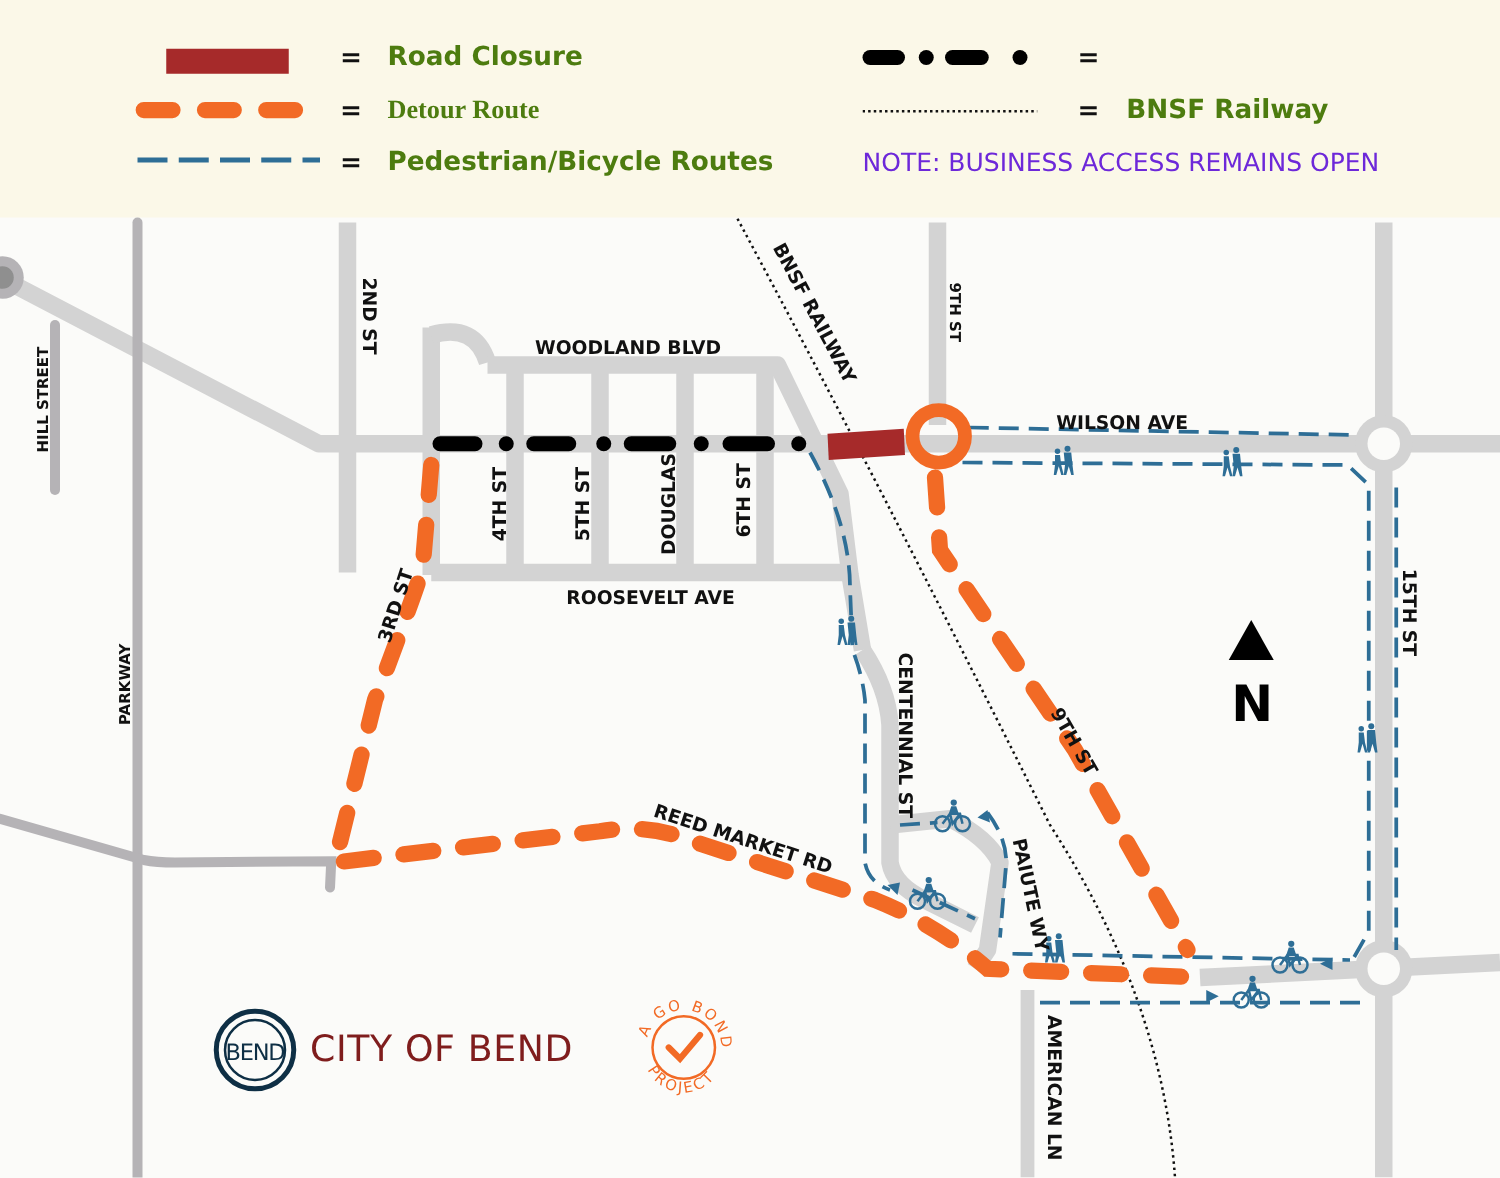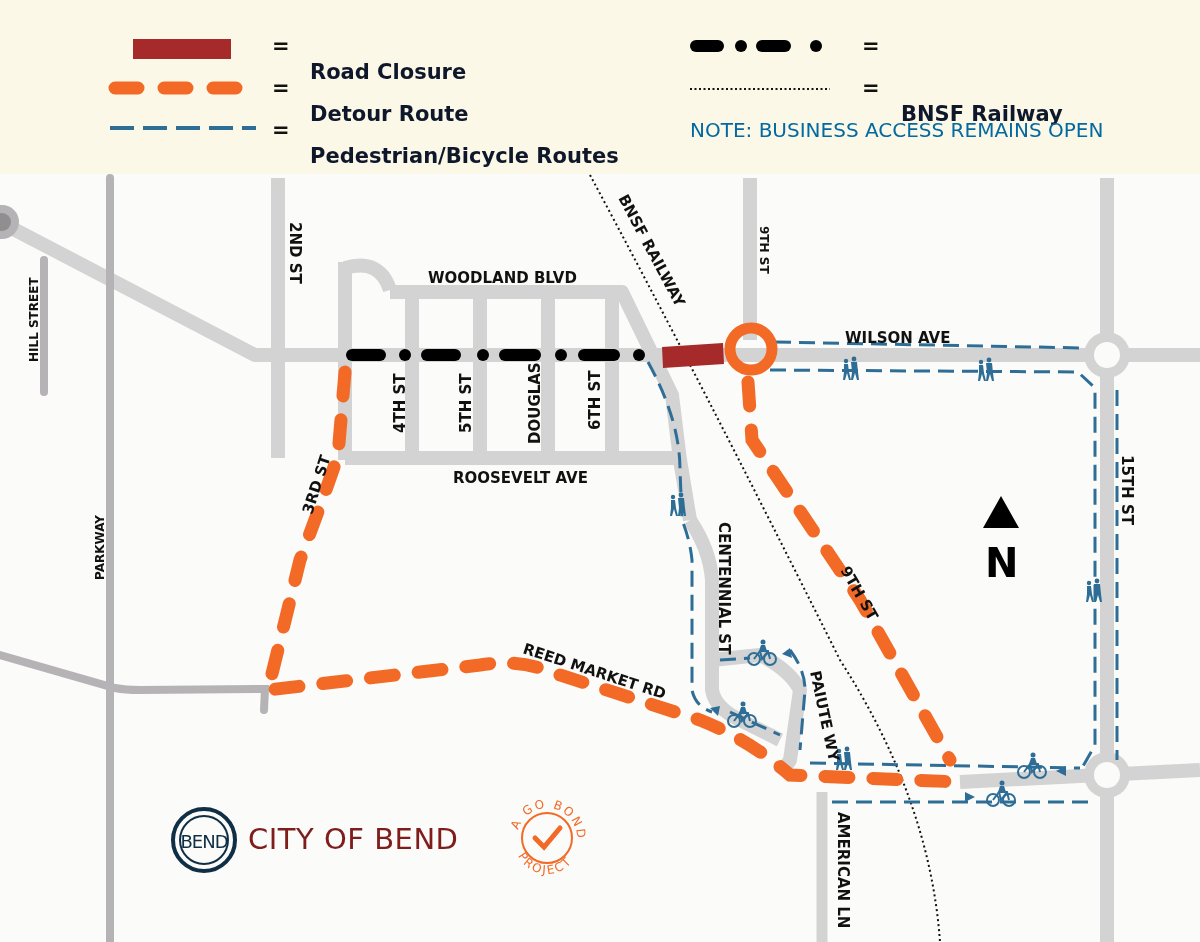--- a/index.html
+++ b/index.html
@@ -1,39 +1,39 @@
 <!DOCTYPE html>
 <html><head>
 <meta charset="utf-8">
 <style>
   html, body { margin:0; padding:0; }
   body { width:1200px; height:942px; position:relative; overflow:hidden; background:#fbfbf9; font-family:"DejaVu Sans", sans-serif; }
   .legend { position:absolute; left:0; top:0; width:1200px; height:174px; background:#fbf8e8; }
   .eq { position:absolute; font-weight:bold; font-size:21px; color:#111; }
-  .leg-label { position:absolute; font-weight:bold; font-size:21px; color:#0f172a; white-space:nowrap;margin-top:27px; }
-  .note { position:absolute; font-size:20px; color:#0369a1; white-space:nowrap; }
+  .leg-label { position:absolute; font-weight:bold; font-size:21px; color:#4d7c0f; white-space:nowrap; }
+  .note { position:absolute; font-size:20px; color:#6d28d9; white-space:nowrap; }
   svg.map { position:absolute; left:0; top:0; }
   .lbl { font-family:"DejaVu Sans", sans-serif; font-weight:bold; font-size:15px; fill:#111; }
   .lbl-sm { font-family:"DejaVu Sans", sans-serif; font-weight:bold; font-size:12px; fill:#111; }
   .city { position:absolute; left:248px; top:822px; font-size:29px; color:#7f1d1d; letter-spacing:0.5px; white-space:nowrap; }
 </style>
 </head>
 <body>
 
 <div class="legend">
 
   <div style="position:absolute;left:133px;top:39px;width:98px;height:20px;background:#a62a2a;"></div>
   <span class="eq" style="left:272px;top:34px;">=</span>
   <span class="leg-label" style="left:310px;top:33px;">Road Closure</span>
 
   <svg style="position:absolute;left:105px;top:78px;" width="150" height="20">
     <line x1="10" y1="10" x2="140" y2="10" stroke="#f26a25" stroke-width="13" stroke-linecap="round" stroke-dasharray="23,26"></line>
   </svg>
   <span class="eq" style="left:272px;top:76px;">=</span>
-  <span class="leg-label" style="left:310px;top:75px;">Detour Route</span>
+  <span class="leg-label" style="left:310px;top:75px;font-family:Liberation Serif, serif;">Detour Route</span>
 
   <svg style="position:absolute;left:108px;top:123px;" width="150" height="10">
     <line x1="2" y1="5" x2="148" y2="5" stroke="#2e6e96" stroke-width="4" stroke-dasharray="24,9"></line>
   </svg>
   <span class="eq" style="left:272px;top:118px;">=</span>
   <span class="leg-label" style="left:310px;top:117px;text-align:center;">Pedestrian/Bicycle Routes</span>
 
   <svg style="position:absolute;left:688px;top:36px;" width="150" height="20">
     <line x1="8" y1="10" x2="30" y2="10" stroke="#000" stroke-width="12" stroke-linecap="round"></line>
     <circle cx="53" cy="10" r="6" fill="#000"></circle>

